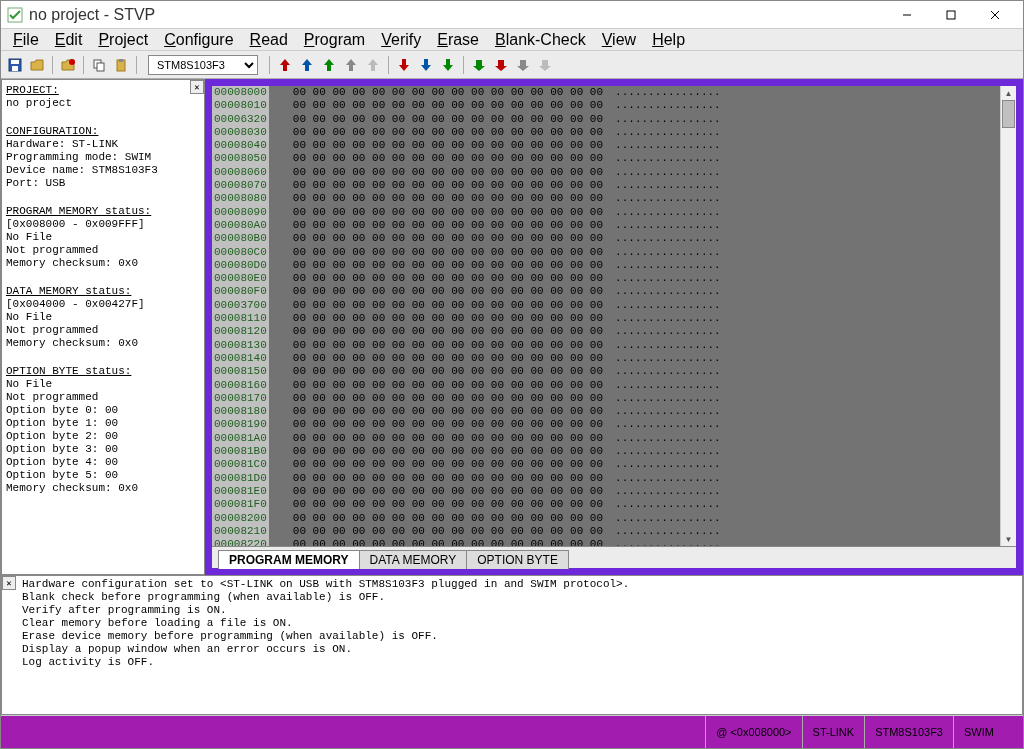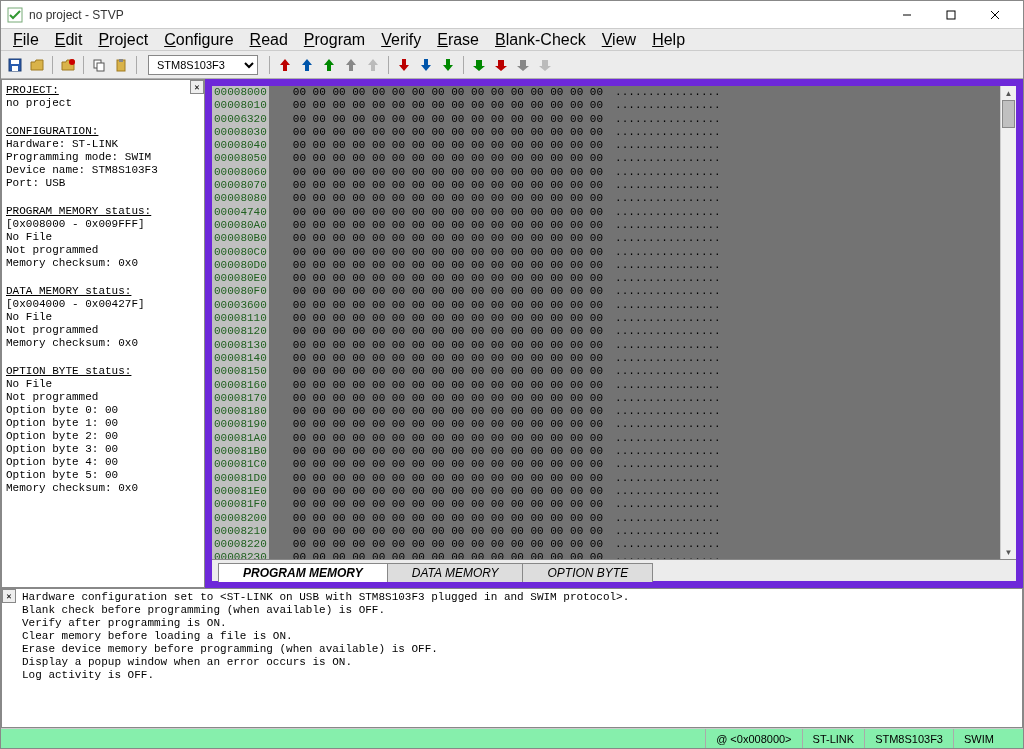--- a/index.html
+++ b/index.html
@@ -1,19 +1,19 @@
 <!DOCTYPE html>
 <html><head>
 <meta charset="utf-8">
 <style>
 * { margin: 0; padding: 0; box-sizing: border-box; }
 body { font-family: "Segoe UI", Tahoma, sans-serif; font-size: 11px; background: #f0f0f0; width: 1024px; height: 749px; overflow: hidden; display: flex; flex-direction: column; border: 1px solid #888; }
 .titlebar { height: 28px; background: #fff; display: flex; align-items: center; padding: 0 6px; border-bottom: 1px solid #ccc; }
 .titlebar-icon { width: 16px; height: 16px; margin-right: 6px; }
-.titlebar-text { flex: 1; font-size: 12px; color: #333; }
+.titlebar-text { flex: 1; font-size: 16px; color: #333; }
 .window-controls { display: flex; gap: 0; }
 .window-btn { width: 44px; height: 26px; display: flex; align-items: center; justify-content: center; font-size: 13px; color: #333; cursor: pointer; }
 .menubar { height: 22px; background: #ececec; display: flex; align-items: center; padding: 0 4px; border-bottom: 1px solid #ccc; }
 .menu-item { padding: 2px 8px; font-size: 16px; cursor: pointer; }
 .menu-item .ul { text-decoration: underline; }
 .toolbar { height: 28px; background: #ececec; display: flex; align-items: center; padding: 0 4px; border-bottom: 1px solid #b0b0b0; gap: 2px; }
 .tool-btn { width: 20px; height: 20px; display: flex; align-items: center; justify-content: center; cursor: pointer; border: 1px solid transparent; }
 .tool-sep { width: 1px; height: 18px; background: #aaa; margin: 0 3px; }
 .device-select { height: 20px; font-size: 11px; border: 1px solid #888; background: #fff; padding: 0 4px; width: 110px; margin: 0 6px; }
 .main-area { flex: 1; display: flex; overflow: hidden; }
@@ -27,26 +27,26 @@
 .addr-row { white-space: pre; }
 .hex-col { font-family: "Courier New", monospace; font-size: 11px; padding: 0 8px; line-height: 13.3px; color: #000; margin-left: 16px; }
 .hex-row { white-space: pre; }
 .ascii-col { font-family: "Courier New", monospace; font-size: 11px; padding: 0 4px; line-height: 13.3px; color: #000; }
 .ascii-row { white-space: pre; }
 .scrollbar-v { width: 16px; background: #f0f0f0; border-left: 1px solid #ccc; position: relative;}
 .scrollbar-v .thumb { position: absolute; top: 14px; left: 1px; right: 1px; height: 28px; background: #c0c0c0; border: 1px solid #888;}
 .scrollbar-v .arr { position:absolute; left:0; right:0; height:14px; display:flex; align-items:center; justify-content:center; font-size:8px; color:#555;}
 .scrollbar-v .arr.up{top:0;} .scrollbar-v .arr.down{bottom:0;}
 .tab-strip { height: 22px; background: #ececec; display: flex; align-items: flex-end; padding-left: 6px; border-top:1px solid #888;}
-.tab { padding: 2px 24px; font-size: 12px; border: 1px solid #888; border-bottom: none; background: #ddd; margin-right: -1px; cursor: pointer; position:relative; top:1px;font-style:italic;}
+.tab { padding: 2px 10px; font-size: 12px; border: 1px solid #888; border-bottom: none; background: #ddd; margin-right: -1px; cursor: pointer; position:relative; top:1px;}
 .tab.active { font-weight: bold; background: #fff; z-index:1;}
 .log-panel { height: 140px; background: #fff; border: 1px solid #888; font-family: "Courier New", monospace; font-size: 11px; padding: 2px 4px; overflow: hidden; position:relative;}
 .log-panel .close-btn { position: absolute; top: 0; left: 0; width: 14px; height: 14px; font-size: 9px; display: flex; align-items: center; justify-content: center; border: 1px solid #888; cursor: pointer; background:#eee;}
 .log-panel .log-content { padding-left: 16px; line-height: 13px;}
-.statusbar { height: 20px; background: #86efac; display: flex; align-items: center; border-top: 1px solid #ccc; font-size: 11px; }
+.statusbar { height: 33px; background: #a21caf; display: flex; align-items: center; border-top: 1px solid #ccc; font-size: 11px; }
 .status-cell { border-left: 1px solid #aaa; padding: 0 10px; height: 100%; display: flex; align-items: center; }
 .status-spacer { flex: 1; }
 svg { display: block; }
 </style>
 </head>
 <body>
 
 <div class="titlebar">
   <span class="titlebar-icon">
     <svg width="16" height="16" viewBox="0 0 16 16">
@@ -240,28 +240,28 @@
       <div class="addr-col" id="addr-col">
           <div class="addr-row">00008000</div>
           <div class="addr-row">00008010</div>
           <div class="addr-row">00006320</div>
           <div class="addr-row">00008030</div>
           <div class="addr-row">00008040</div>
           <div class="addr-row">00008050</div>
           <div class="addr-row">00008060</div>
           <div class="addr-row">00008070</div>
           <div class="addr-row">00008080</div>
-          <div class="addr-row">00004740</div>
+          <div class="addr-row">00008090</div>
           <div class="addr-row">000080A0</div>
           <div class="addr-row">000080B0</div>
           <div class="addr-row">000080C0</div>
           <div class="addr-row">000080D0</div>
           <div class="addr-row">000080E0</div>
           <div class="addr-row">000080F0</div>
-          <div class="addr-row">00003600</div>
+          <div class="addr-row">00003700</div>
           <div class="addr-row">00008110</div>
           <div class="addr-row">00008120</div>
           <div class="addr-row">00008130</div>
           <div class="addr-row">00008140</div>
           <div class="addr-row">00008150</div>
           <div class="addr-row">00008160</div>
           <div class="addr-row">00008170</div>
           <div class="addr-row">00008180</div>
           <div class="addr-row">00008190</div>
           <div class="addr-row">000081A0</div>

